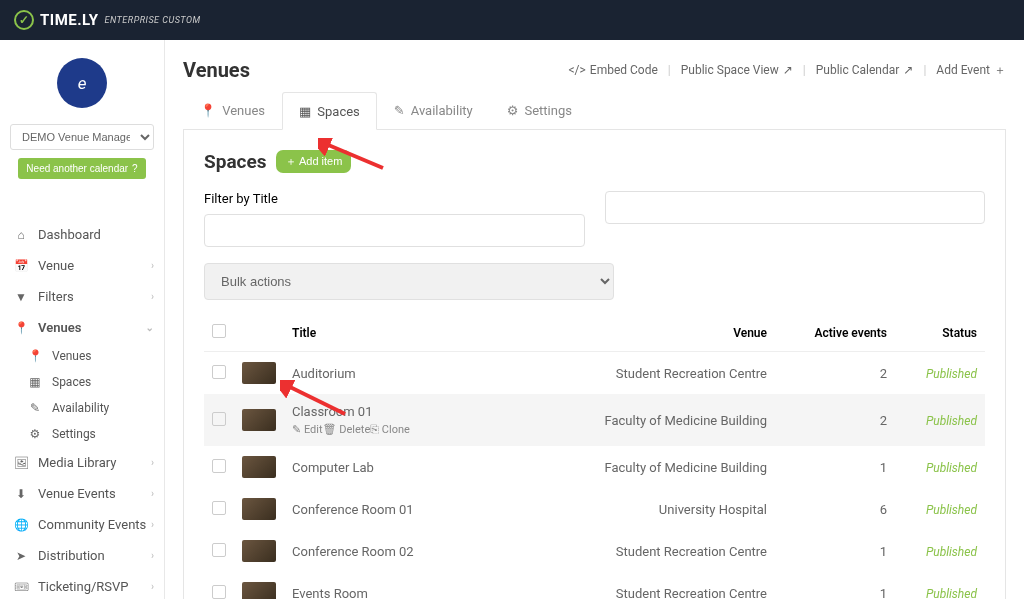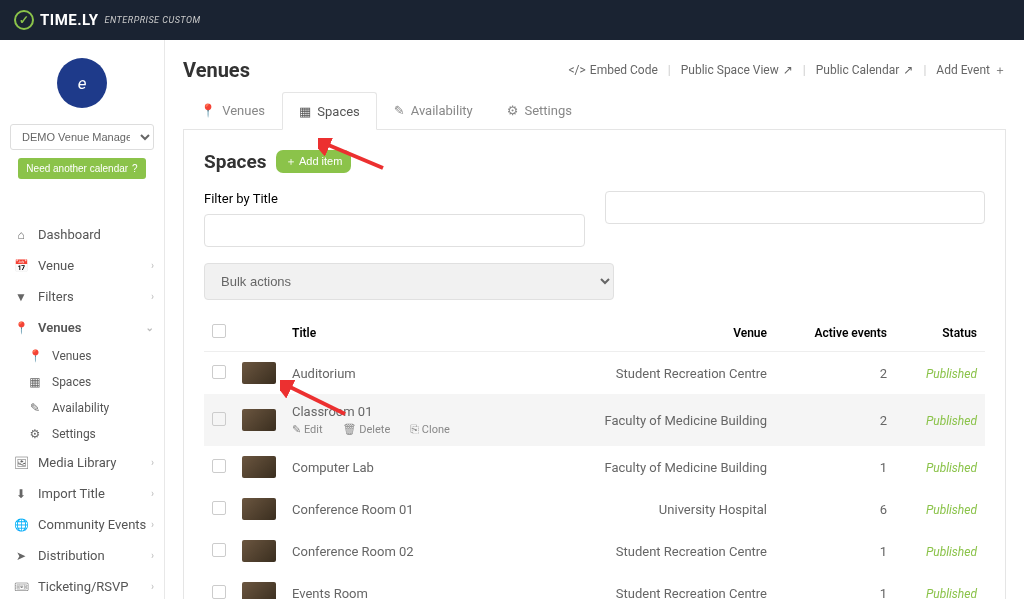--- a/index.html
+++ b/index.html
@@ -48,21 +48,21 @@
 .bulk-row { margin-bottom: 14px; }
 .bulk-select { width: 410px; border: 1px solid #e0e0e0; border-radius: 4px; padding: 9px 12px; background: #f1f1f1; color: #666; font-size: 13px; }
 .table { width: 100%; border-collapse: collapse; }
 .table th { text-align: left; padding: 10px 8px; font-size: 12px; color: #000000; font-weight: 600; border-bottom: 1px solid #eee; }
 .table th.c, .table td.c { text-align: right; }
 .table td { padding: 10px 8px; font-size: 13px; color: #666; vertical-align: middle; }
 .table tr.hover-row { background: #f5f5f5; }
 .chk { width: 14px; height: 14px; border: 1px solid #ccc; border-radius: 2px; display: inline-block; cursor: pointer; }
 .thumb { width: 34px; height: 22px; background: linear-gradient(135deg,#6b5640,#3a2e1f); border-radius: 2px; display: inline-block; vertical-align: middle; }
 .status-pub { color: #8bc34a; font-size: 12px; font-style: italic; }
-.row-actions { font-size: 11px; color: #888; margin-top: 4px; display: flex; gap: 20px; }
+.row-actions { font-size: 11px; color: #888; margin-top: 4px; display: flex; gap: 0; }
 .row-actions span { cursor: pointer; display: inline-flex; align-items: center; gap: 3px; }
 .arrow-svg { position: absolute; pointer-events: none; }
 </style>
 </head>
 <body>
 
 <div class="top-bar">
   <div class="top-left">
     <span class="logo-check"></span>
     <span class="logo-text">TIME.LY</span>
@@ -120,21 +120,21 @@
             <span>Settings</span>
           </div>
       </div>
       <div class="nav-item">
           <span class="nav-icon">🖼</span>
           <span>Media Library</span>
           <span class="nav-chevron">›</span>
         </div>
       <div class="nav-item">
           <span class="nav-icon">⬇</span>
-          <span>Import Title</span>
+          <span>Venue Events</span>
           <span class="nav-chevron">›</span>
         </div>
       <div class="nav-item">
           <span class="nav-icon">🌐</span>
           <span>Community Events</span>
           <span class="nav-chevron">›</span>
         </div>
       <div class="nav-item">
           <span class="nav-icon">➤</span>
           <span>Distribution</span>

